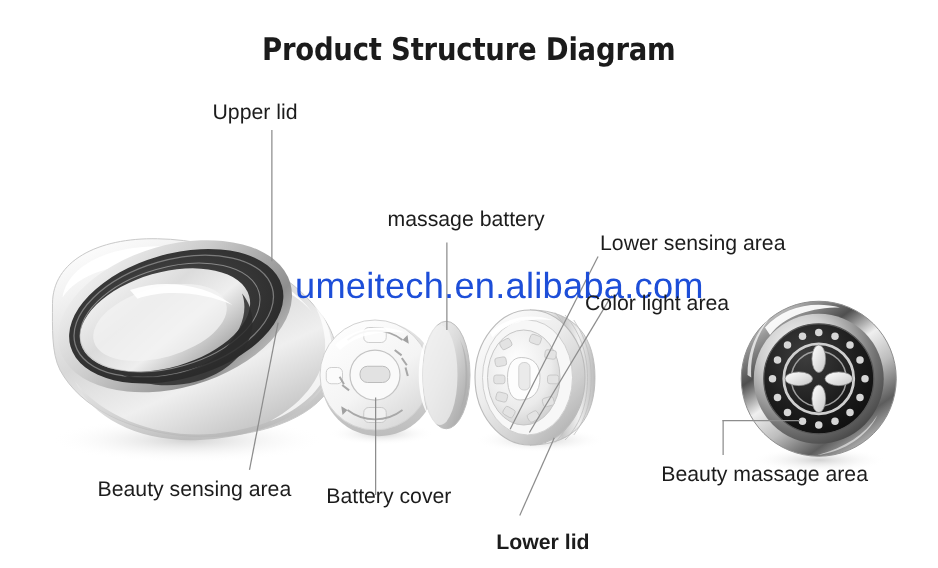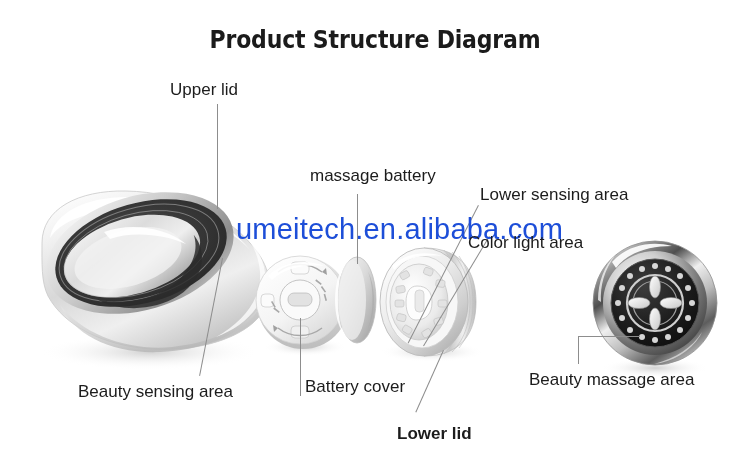--- a/index.html
+++ b/index.html
@@ -369,19 +369,19 @@
 
   <div class="label" style="left:170px; top:79px;">Upper lid</div>
 
   <div class="label" style="left:310px; top:165px;">massage battery</div>
 
   <div class="label" style="left:468px; top:184px;margin-left:12px;">Lower sensing area</div>
   <div class="label" style="left:468px; top:232px;">Color light area</div>
 
   <div class="label" style="left:78px; top:381px;">Beauty sensing area</div>
 
-  <div class="label" style="left:261px; top:376px;margin-left:44px;">Battery cover</div>
+  <div class="label" style="left:261px; top:386px;">Battery cover</div>
 
   <div class="label" style="left:397px; top:423px;font-weight:bold;">Lower lid</div>
 
   <div class="label" style="left:529px; top:369px;">Beauty massage area</div>
 
 </div>
 
 </body></html>

